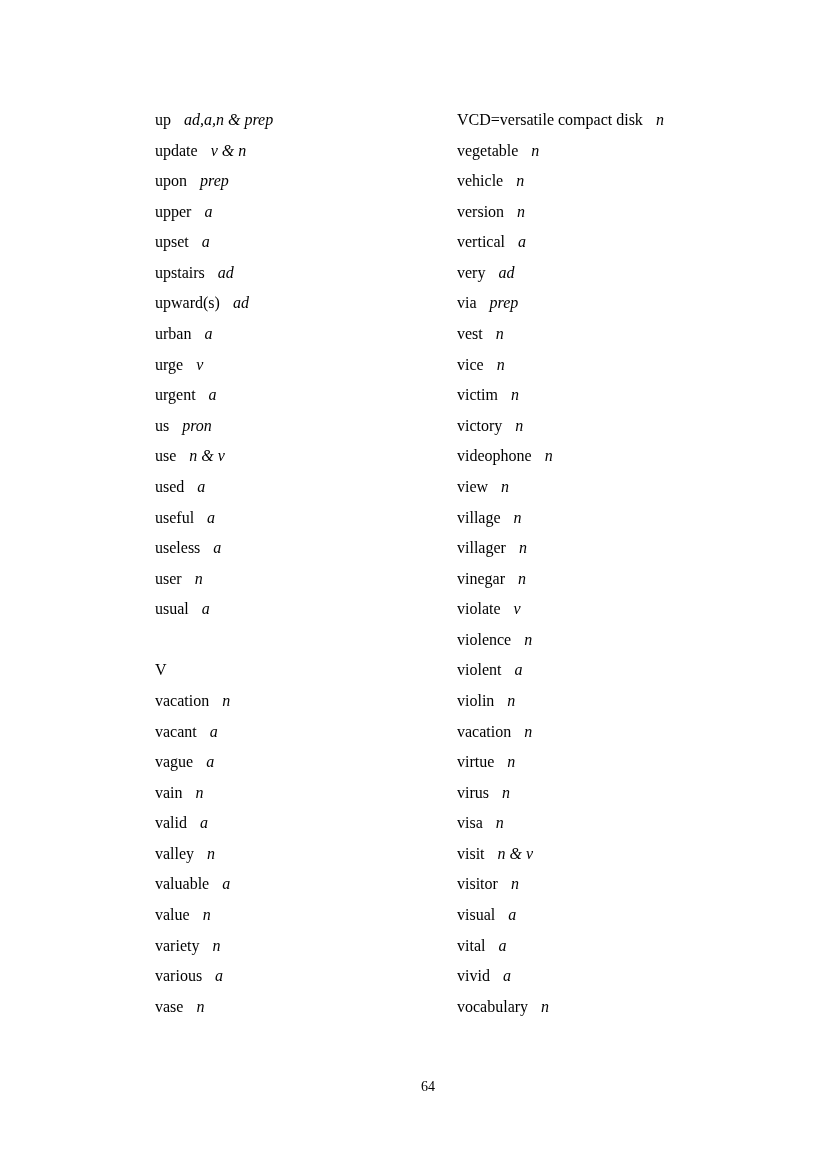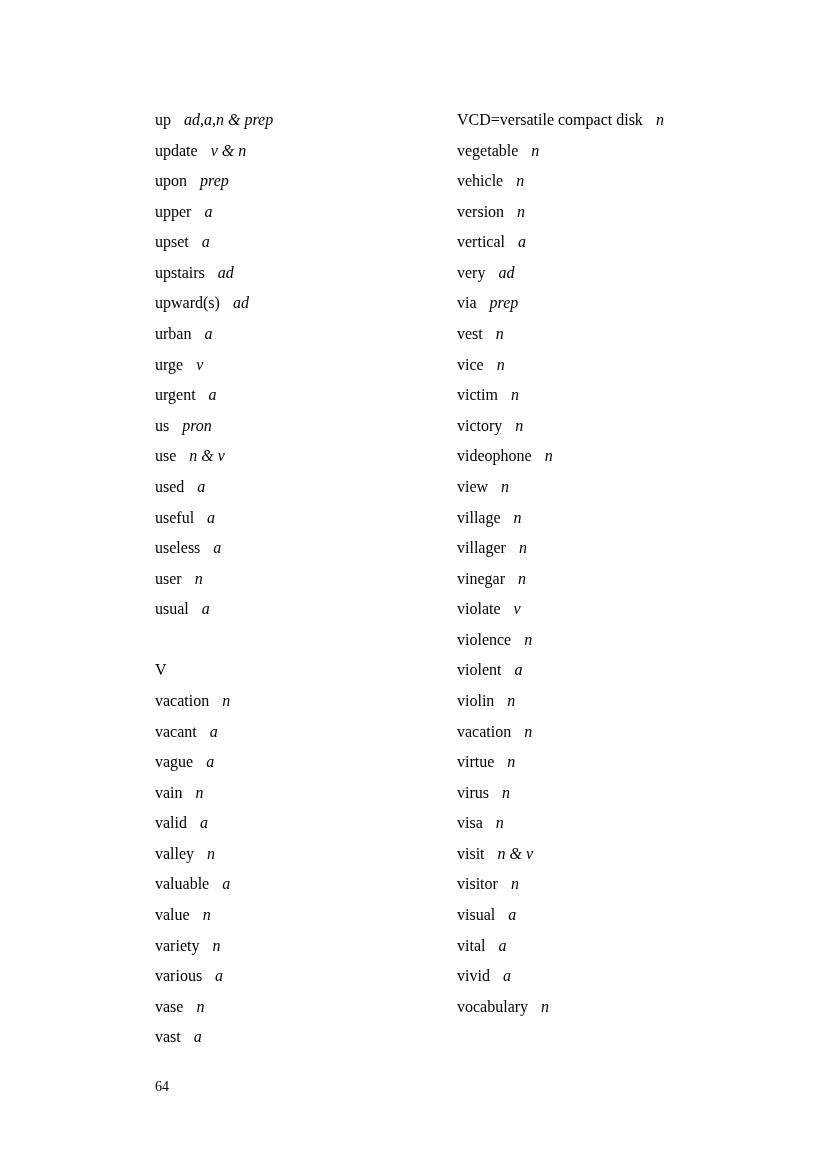--- a/index.html
+++ b/index.html
@@ -33,21 +33,21 @@
   }
   .pos {
     font-style: italic;
     margin-left: 13px;
   }
   .footer {
     position: absolute;
     top: 1078px;
     left: 155px;
     width: 546px;
-    text-align: left;
+    text-align: center;
     font-size: 14px;
     line-height: 18px;
   }
 </style>
 </head>
 <body>
 
 <div class="page">
   <div class="column column-left">
       <div class="entry"><span class="word">up</span><span class="pos">ad,a,n &amp; prep</span></div>
@@ -73,21 +73,20 @@
       <div class="entry"><span class="word">vacant</span><span class="pos">a</span></div>
       <div class="entry"><span class="word">vague</span><span class="pos">a</span></div>
       <div class="entry"><span class="word">vain</span><span class="pos">n</span></div>
       <div class="entry"><span class="word">valid</span><span class="pos">a</span></div>
       <div class="entry"><span class="word">valley</span><span class="pos">n</span></div>
       <div class="entry"><span class="word">valuable</span><span class="pos">a</span></div>
       <div class="entry"><span class="word">value</span><span class="pos">n</span></div>
       <div class="entry"><span class="word">variety</span><span class="pos">n</span></div>
       <div class="entry"><span class="word">various</span><span class="pos">a</span></div>
       <div class="entry"><span class="word">vase</span><span class="pos">n</span></div>
-      <div class="entry"><span class="word">vast</span><span class="pos">a</span></div>
     </div>
   <div class="column column-right">
       <div class="entry"><span class="word">VCD=versatile compact disk</span><span class="pos">n</span></div>
       <div class="entry"><span class="word">vegetable</span><span class="pos">n</span></div>
       <div class="entry"><span class="word">vehicle</span><span class="pos">n</span></div>
       <div class="entry"><span class="word">version</span><span class="pos">n</span></div>
       <div class="entry"><span class="word">vertical</span><span class="pos">a</span></div>
       <div class="entry"><span class="word">very</span><span class="pos">ad</span></div>
       <div class="entry"><span class="word">via</span><span class="pos">prep</span></div>
       <div class="entry"><span class="word">vest</span><span class="pos">n</span></div>

